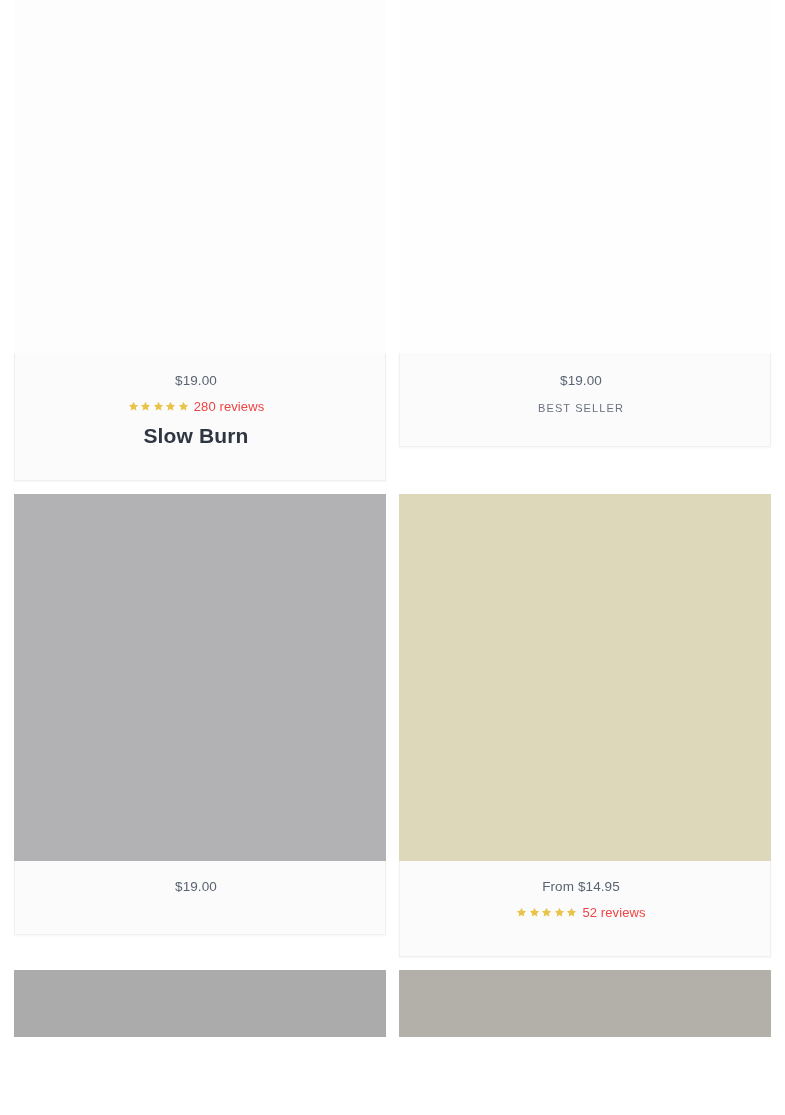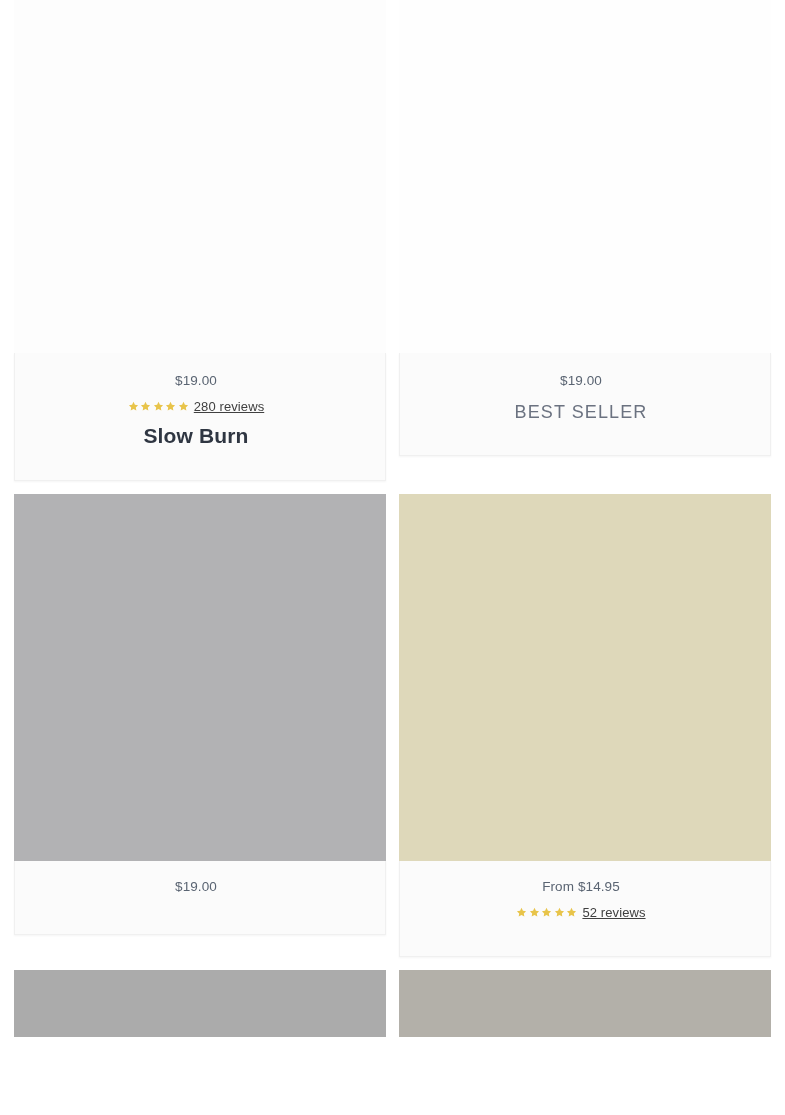--- a/index.html
+++ b/index.html
@@ -70,36 +70,35 @@
   }
 
   .star {
     width: 11px;
     height: 11px;
     display: block;
   }
 
   .review-count {
     font-size: 13px;
-    color: #404040;
+    color: #ef4444;
     letter-spacing: 0.1px;
-    text-decoration: underline;
   }
 
   .product-title {
     font-size: 21px;
     font-weight: bold;
     color: #2f3642;
     letter-spacing: 0.15px;
     line-height: 1.3;
   }
 
   .product-badge {
     margin-top: 10px;
-    font-size: 18px;
+    font-size: 11px;
     color: #6b7280;
     letter-spacing: 1.1px;
     line-height: 1.3;
   }
 
   
   .row-1 .card-media { height: 360px; }
   .row-2 .card-media { height: 367px; }
   .row-3 .card-media { height: 67px; }
 

